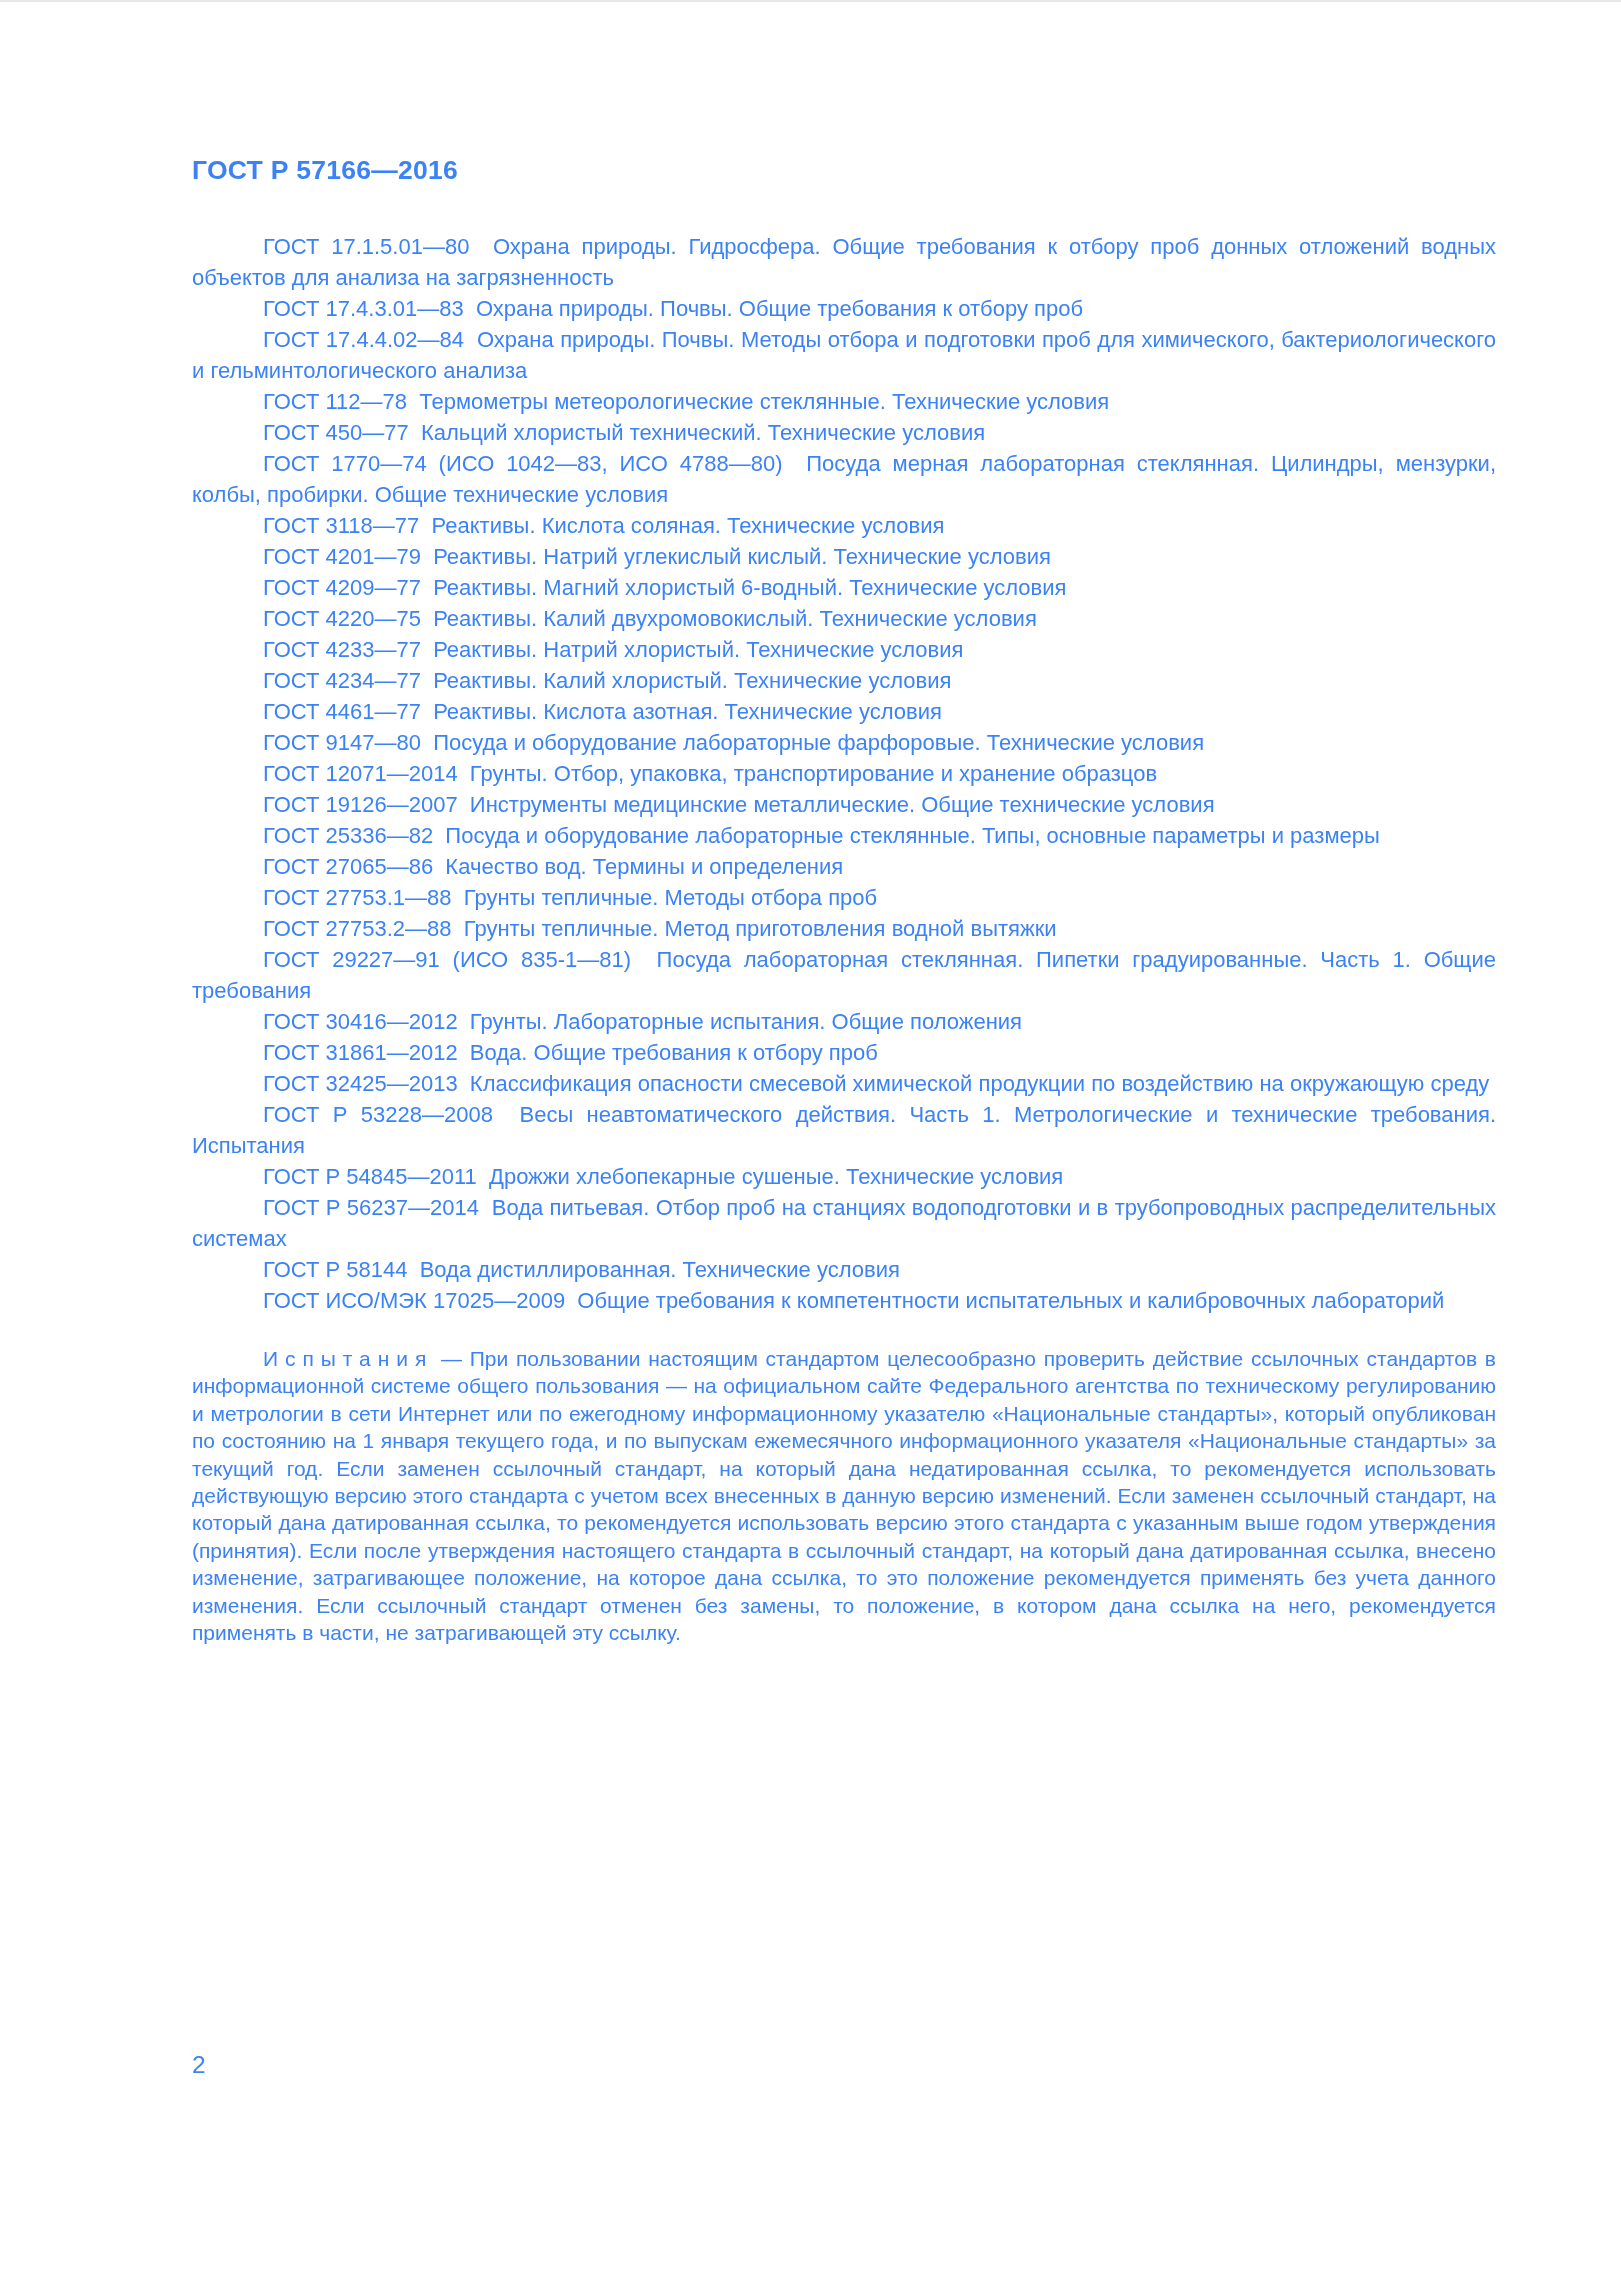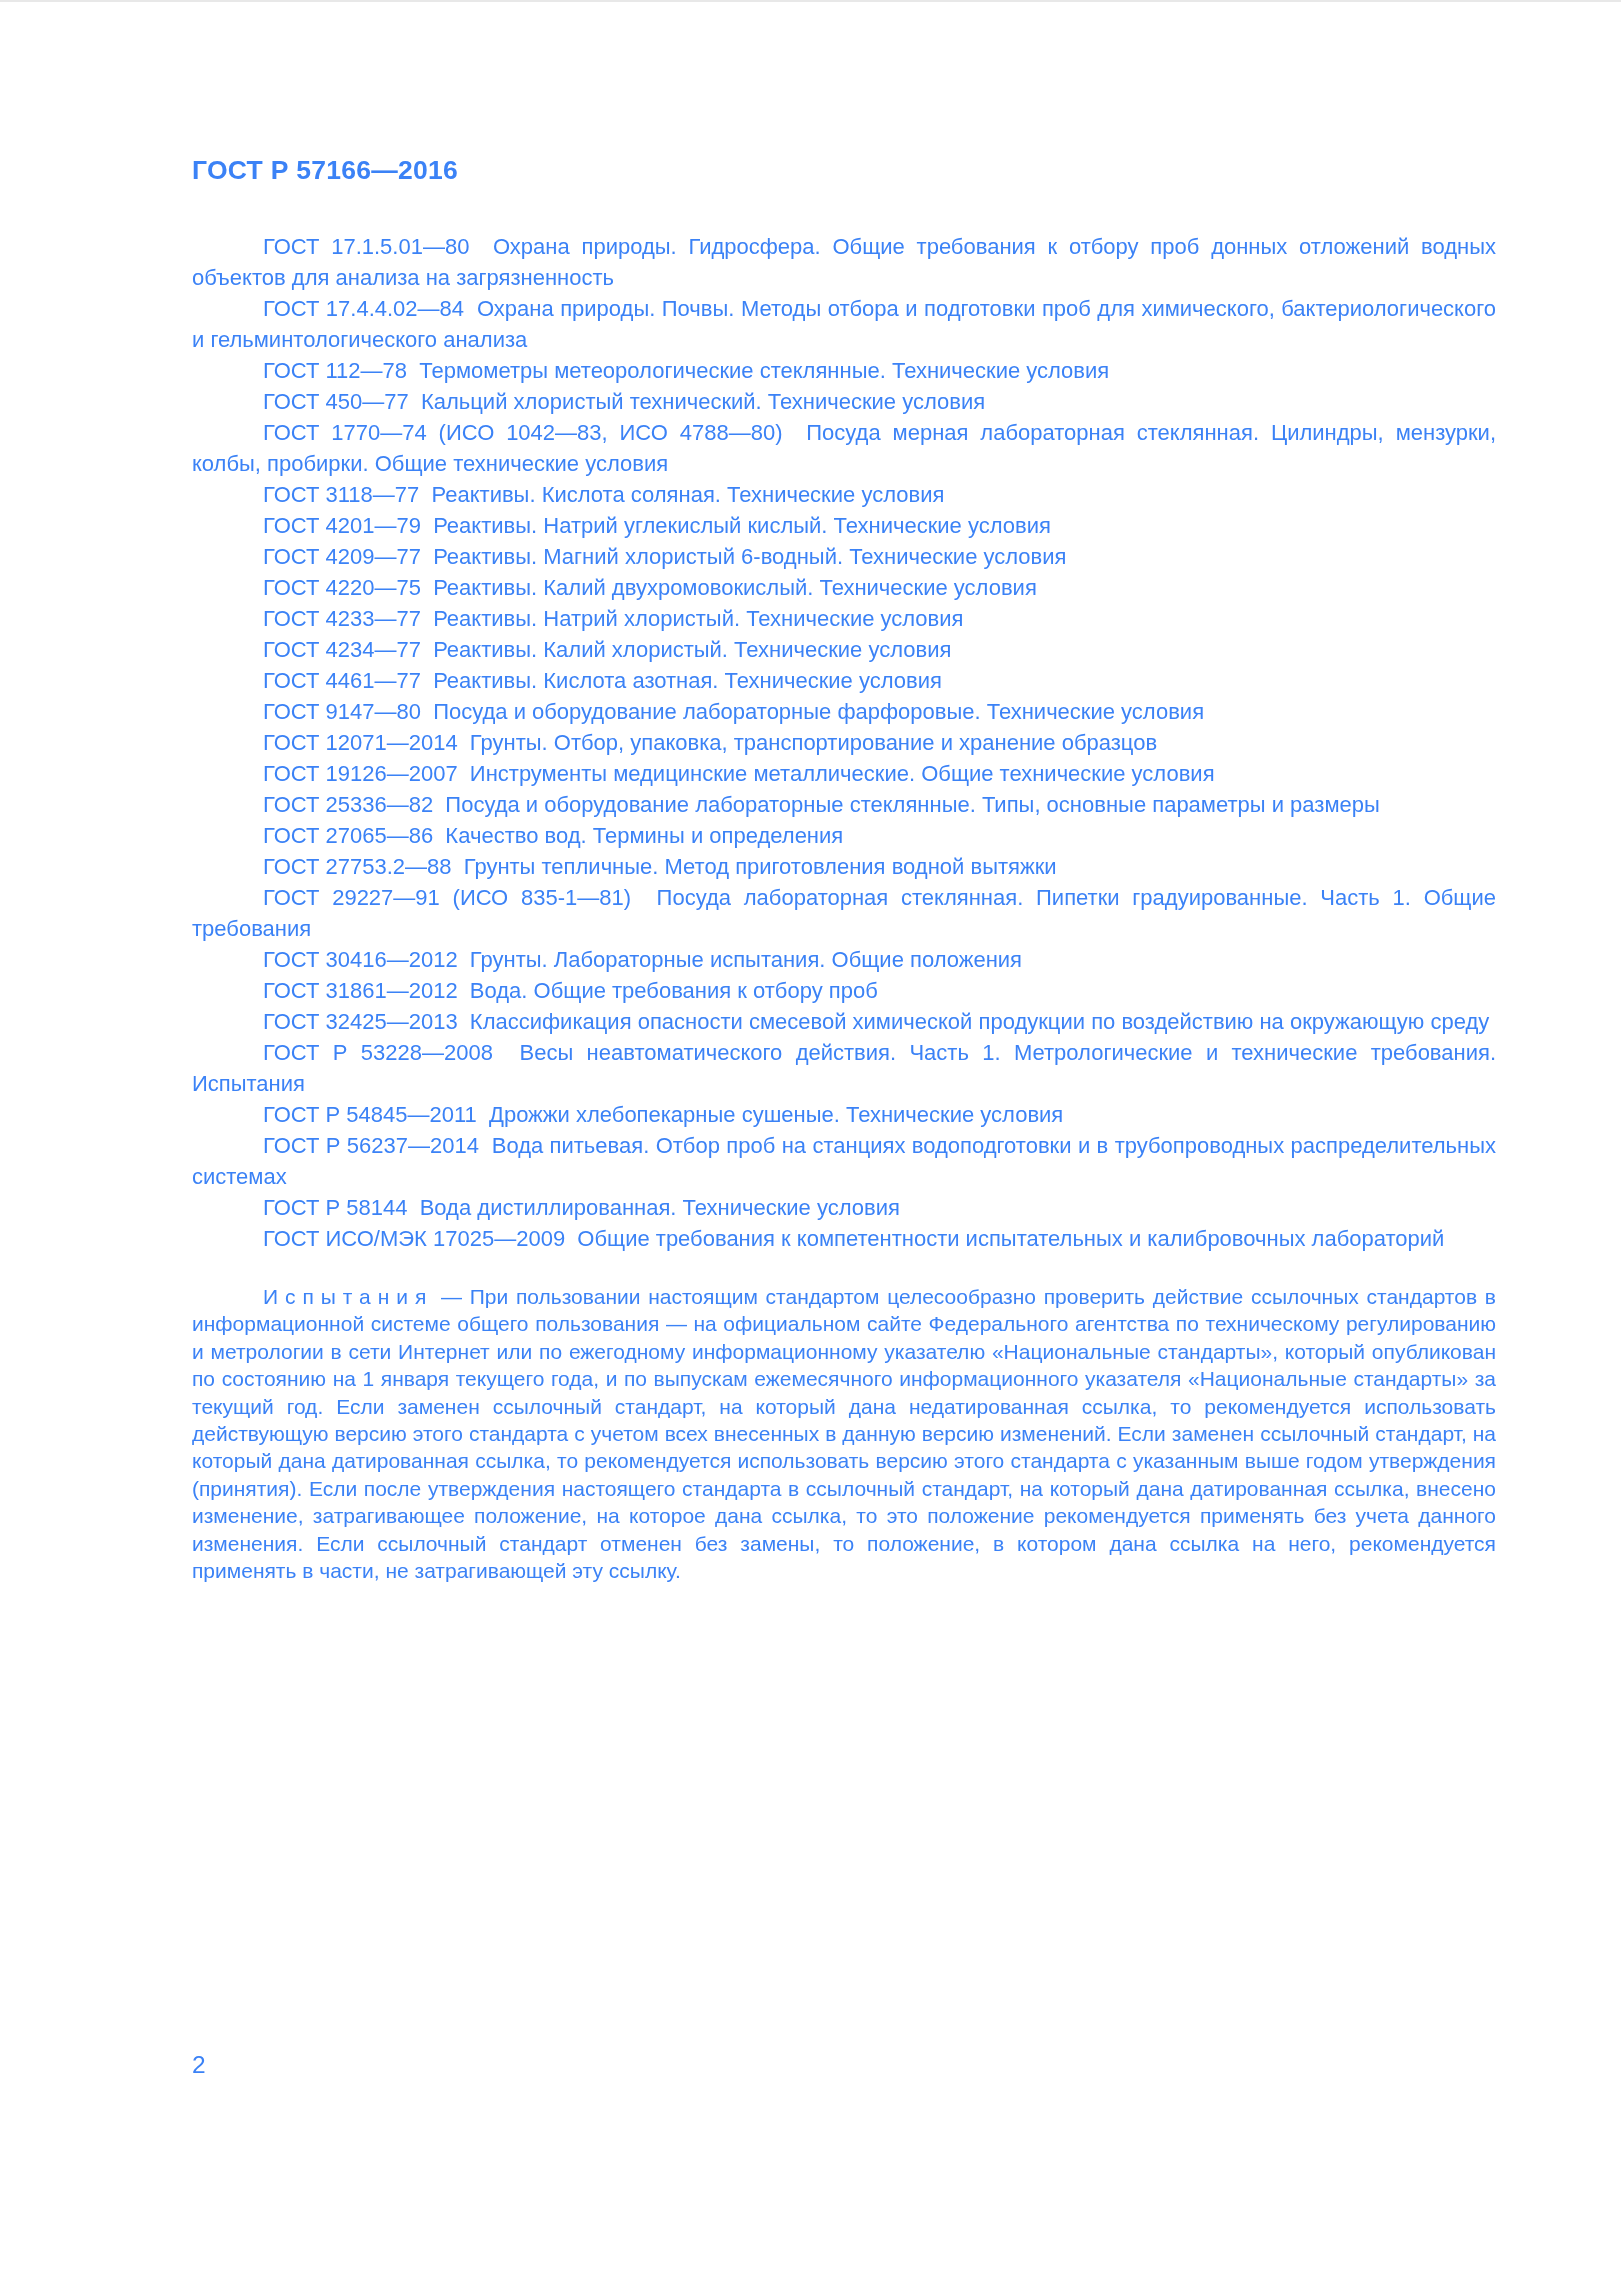--- a/index.html
+++ b/index.html
@@ -57,36 +57,38 @@
 </head>
 <body>
 
 <div class="page">
   <div class="content">
 
     <p class="doc-header">ГОСТ Р 57166—2016</p>
 
     <div class="references">
       <p>ГОСТ 17.1.5.01—80&nbsp; Охрана природы. Гидросфера. Общие требования к отбору проб донных отложений водных объектов для анализа на загрязненность</p>
+      <p>ГОСТ 17.4.3.01—83&nbsp; Охрана природы. Почвы. Общие требования к отбору проб</p>
       <p>ГОСТ 17.4.4.02—84&nbsp; Охрана природы. Почвы. Методы отбора и подготовки проб для химического, бактериологического и гельминтологического анализа</p>
       <p>ГОСТ 112—78&nbsp; Термометры метеорологические стеклянные. Технические условия</p>
       <p>ГОСТ 450—77&nbsp; Кальций хлористый технический. Технические условия</p>
       <p>ГОСТ 1770—74 (ИСО 1042—83, ИСО 4788—80)&nbsp; Посуда мерная лабораторная стеклянная. Цилиндры, мензурки, колбы, пробирки. Общие технические условия</p>
       <p>ГОСТ 3118—77&nbsp; Реактивы. Кислота соляная. Технические условия</p>
       <p>ГОСТ 4201—79&nbsp; Реактивы. Натрий углекислый кислый. Технические условия</p>
       <p>ГОСТ 4209—77&nbsp; Реактивы. Магний хлористый 6-водный. Технические условия</p>
       <p>ГОСТ 4220—75&nbsp; Реактивы. Калий двухромовокислый. Технические условия</p>
       <p>ГОСТ 4233—77&nbsp; Реактивы. Натрий хлористый. Технические условия</p>
       <p>ГОСТ 4234—77&nbsp; Реактивы. Калий хлористый. Технические условия</p>
       <p>ГОСТ 4461—77&nbsp; Реактивы. Кислота азотная. Технические условия</p>
       <p>ГОСТ 9147—80&nbsp; Посуда и оборудование лабораторные фарфоровые. Технические условия</p>
       <p>ГОСТ 12071—2014&nbsp; Грунты. Отбор, упаковка, транспортирование и хранение образцов</p>
       <p>ГОСТ 19126—2007&nbsp; Инструменты медицинские металлические. Общие технические условия</p>
       <p>ГОСТ 25336—82&nbsp; Посуда и оборудование лабораторные стеклянные. Типы, основные параметры и размеры</p>
       <p>ГОСТ 27065—86&nbsp; Качество вод. Термины и определения</p>
+      <p>ГОСТ 27753.1—88&nbsp; Грунты тепличные. Методы отбора проб</p>
       <p>ГОСТ 27753.2—88&nbsp; Грунты тепличные. Метод приготовления водной вытяжки</p>
       <p>ГОСТ 29227—91 (ИСО 835-1—81)&nbsp; Посуда лабораторная стеклянная. Пипетки градуированные. Часть 1. Общие требования</p>
       <p>ГОСТ 30416—2012&nbsp; Грунты. Лабораторные испытания. Общие положения</p>
       <p>ГОСТ 31861—2012&nbsp; Вода. Общие требования к отбору проб</p>
       <p>ГОСТ 32425—2013&nbsp; Классификация опасности смесевой химической продукции по воздействию на окружающую среду</p>
       <p>ГОСТ Р 53228—2008&nbsp; Весы неавтоматического действия. Часть 1. Метрологические и технические требования. Испытания</p>
       <p>ГОСТ Р 54845—2011&nbsp; Дрожжи хлебопекарные сушеные. Технические условия</p>
       <p>ГОСТ Р 56237—2014&nbsp; Вода питьевая. Отбор проб на станциях водоподготовки и в трубопроводных распределительных системах</p>
       <p>ГОСТ Р 58144&nbsp; Вода дистиллированная. Технические условия</p>
       <p>ГОСТ ИСО/МЭК 17025—2009&nbsp; Общие требования к компетентности испытательных и калибровочных лабораторий</p>

